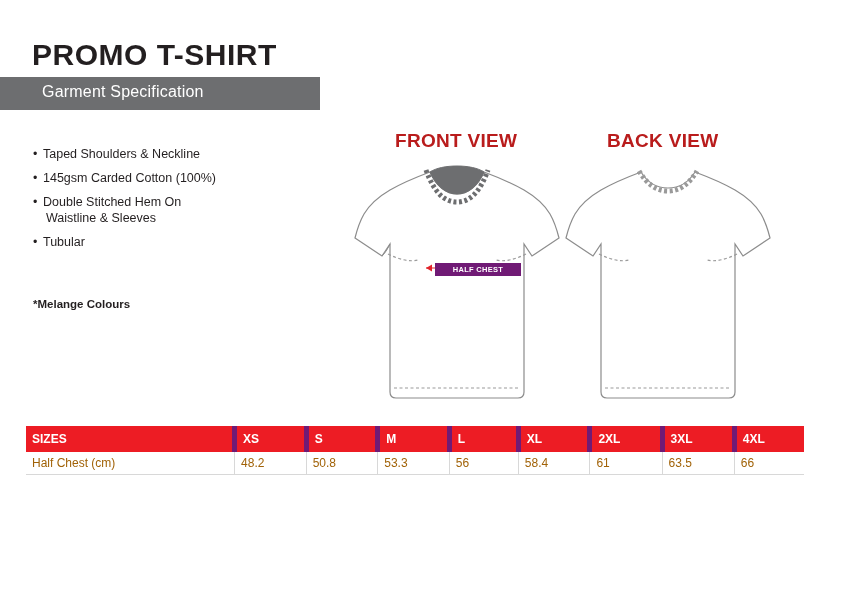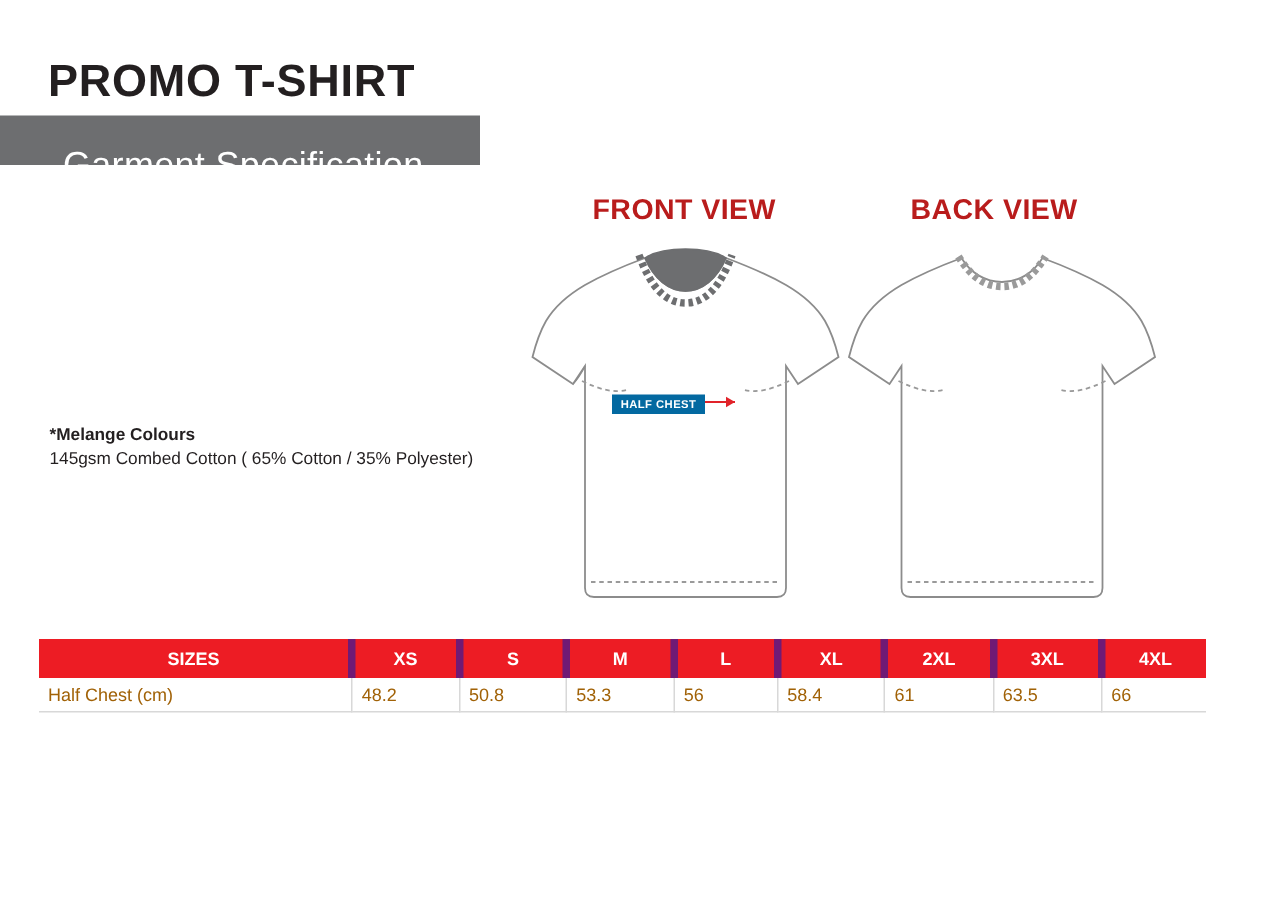--- a/index.html
+++ b/index.html
@@ -41,25 +41,24 @@
     top: 77px;
     width: 320px;
     height: 33px;
     background: #6d6e70;
   }
   .subtitle-bar .subtitle-text {
     position: absolute;
     left: 42px;
     top: 6px;
     color: #ffffff;
-    font-size: 24px;
+    font-size: 16px;
     font-weight: normal;
     letter-spacing: 0.2px;
     white-space: nowrap;
-    margin-top: 14px;
   }
 
   
   .bullets {
     position: absolute;
     left: 33px;
     top: 146px;
     width: 320px;
   }
   .bullet {
@@ -78,21 +77,21 @@
   }
   .bullet .second-line {
     display: block;
     padding-left: 3px;
   }
 
   
   .melange {
     position: absolute;
     left: 33px;
-    top: 284px;
+    top: 298px;
     width: 360px;
   }
   .melange-title {
     font-size: 11.5px;
     font-weight: bold;
     color: #231f20;
     margin-bottom: 4px;
   }
   .melange-text {
     font-size: 11.5px;
@@ -114,25 +113,25 @@
   
   .shirt {
     position: absolute;
     top: 160px;
   }
   .shirt.front { left: 352px; }
   .shirt.back  { left: 563px; }
 
   .half-chest-badge {
     position: absolute;
-    left: 408px;
+    left: 435px;
     top: 263px;
-    width: 62px;
+    width: 86px;
     height: 13px;
-    background: #0369a1;
+    background: #701a75;
     color: #ffffff;
     font-size: 7.5px;
     font-weight: bold;
     letter-spacing: 0.3px;
     display: flex;
     align-items: center;
     justify-content: center;
   }
 
   
@@ -141,21 +140,21 @@
     left: 26px;
     top: 426px;
     width: 778px;
     border-collapse: collapse;
     font-size: 12px;
   }
   .size-table th {
     background: #ed1c24;
     color: #ffffff;
     font-weight: bold;
-    text-align: center;
+    text-align: left;
     padding: 4px 6px;
     height: 18px;
     border: none;
   }
   .size-table th.first-col { width: 246px; }
   .size-table th.size-col { width: 66px; border-left: 5px solid #701a75; }
   .size-table td {
     color: #a16207;
     text-align: left;
     padding: 3px 6px;
@@ -178,24 +177,38 @@
 <body>
 
 <div class="page">
 
   <div class="title">PROMO T-SHIRT</div>
 
   <div class="subtitle-bar">
     <div class="subtitle-text">Garment Specification</div>
   </div>
 
+  <div class="bullets">
+    <div class="bullet">
+      <span>Taped Shoulders &amp; Neckline</span>
+    </div>
+    <div class="bullet">
+      <span>145gsm Carded Cotton (100%)</span>
+    </div>
+    <div class="bullet">
+      <span>Double Stitched Hem On</span>
+      <span class="second-line">Waistline &amp; Sleeves</span>
+    </div>
+    <div class="bullet">
+      <span>Tubular</span>
+    </div>
+  </div>
 
   <div class="melange">
     <div class="melange-title">*Melange Colours</div>
-    <div class="melange-text">145gsm Combed Cotton ( 65% Cotton / 35% Polyester)</div>
   </div>
 
   <div class="view-label front">FRONT VIEW</div>
   <div class="view-label back">BACK VIEW</div>
 
   <svg class="shirt front" width="210" height="245" viewBox="0 0 210 245" xmlns="http://www.w3.org/2000/svg">
     <g fill="#ffffff" stroke="#8c8c8c" stroke-width="1.2">
       <path d="M78 12 C70 15 52 22 38 30 C26 37 18 44 12 54 C8 61 5 70 3 78
                L30 96 L38 84 L38 232 C38 236 40 238 44 238
                L166 238 C170 238 172 236 172 232 L172 84 L180 96 L207 78

